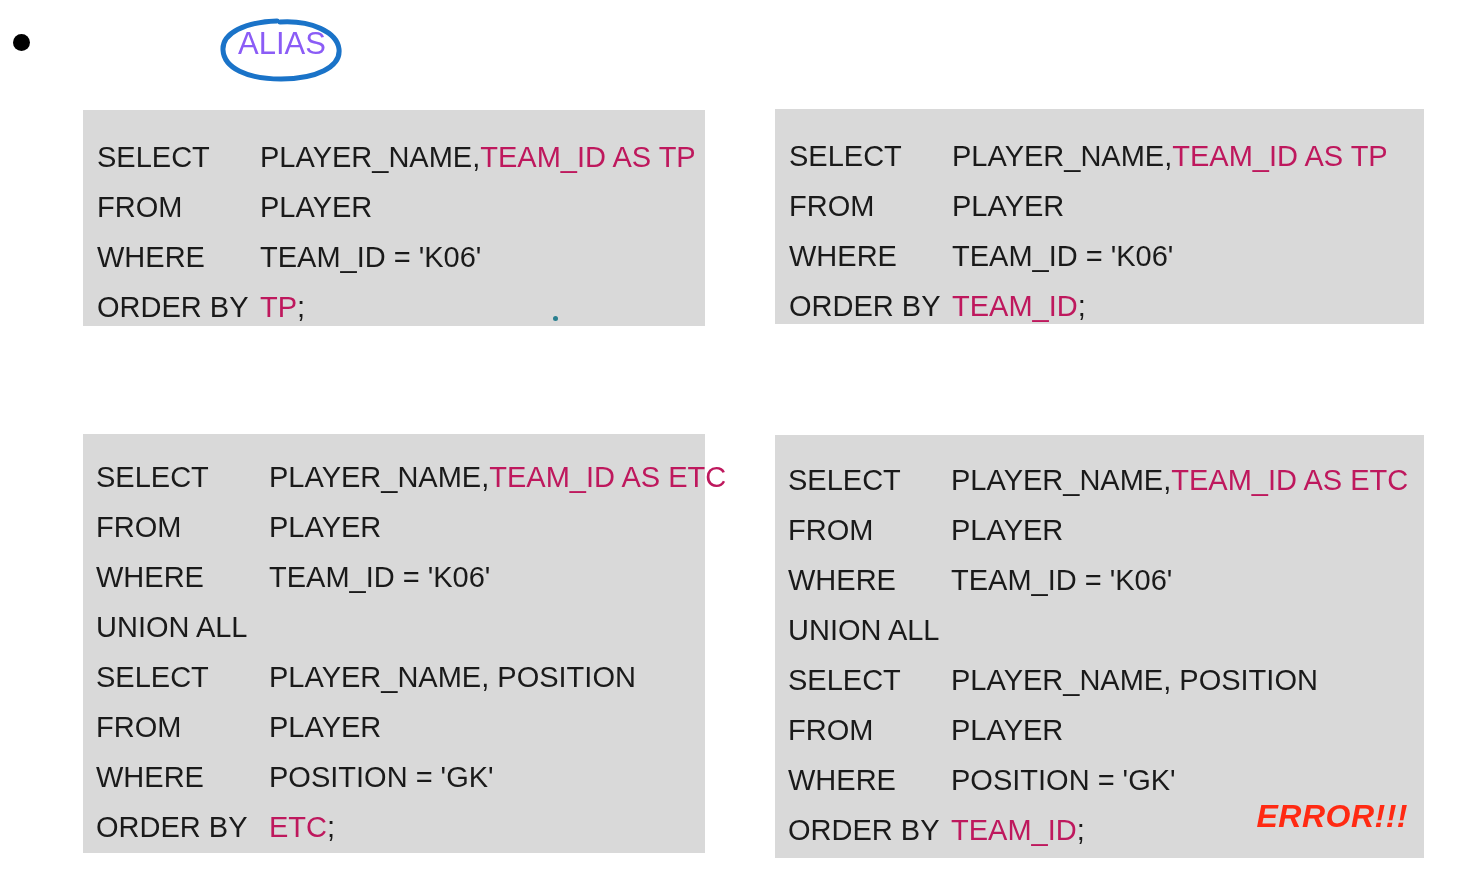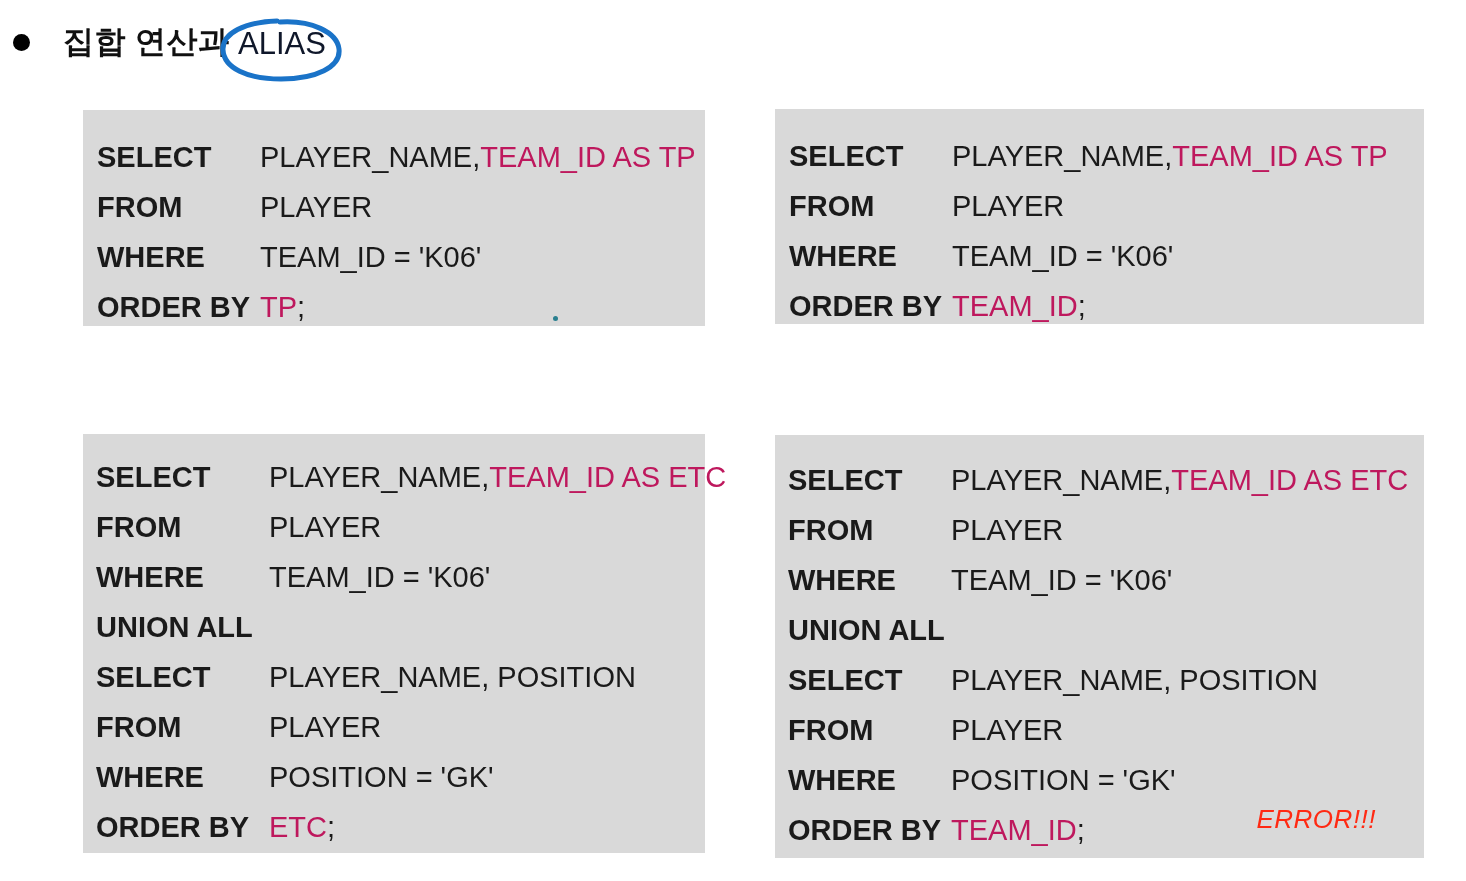--- a/index.html
+++ b/index.html
@@ -42,21 +42,21 @@
     letter-spacing: 0.5px;
     white-space: nowrap;
     line-height: 42px;
   }
   #title-highlight-word {
     position: absolute;
     left: 238px;
     top: 11px;
     font-size: 31px;
     font-weight: normal;
-    color: #0f172a;
+    color: #8b5cf6;
     white-space: nowrap;
     line-height: 42px;
   }
   #alias-ellipse {
     position: absolute;
     left: 219px;
     top: 6px;
     width: 124px;
     height: 64px;
     pointer-events: none;
@@ -84,21 +84,20 @@
     display: flex;
     align-items: baseline;
     white-space: nowrap;
     color: #1a1a1a;
     font-family: "Liberation Sans", sans-serif;
     font-weight: normal;
   }
   .kw {
     display: inline-block;
     flex: 0 0 auto;
-    font-weight: bold;
   }
   .val {
     display: inline-block;
     flex: 0 0 auto;
   }
   .red { color: #be185d; }
   .blk { color: #1a1a1a; }
 
   
   #code-block-tl .code-lines { padding: 22px 0 0 14px; }
@@ -115,24 +114,24 @@
   #code-block-bl .code-line { font-size: 29px; height: 50px; line-height: 50px; }
   #code-block-bl .kw { width: 173px; }
 
   
   #code-block-br .code-lines { padding: 20px 0 0 13px; }
   #code-block-br .code-line { font-size: 29px; height: 50px; line-height: 50px; }
   #code-block-br .kw { width: 163px; }
 
   .error-tag {
     position: absolute;
-    right: 48px;
+    right: 16px;
     bottom: 23px;
-    font-size: 26px;
-    font-weight: normal;
+    font-size: 32px;
+    font-weight: bold;
     font-style: italic;
     color: #ff2a13;
     letter-spacing: 0.5px;
     white-space: nowrap;
   }
 
   #stray-dot {
     position: absolute;
     left: 553px;
     top: 316px;
@@ -140,21 +139,20 @@
     height: 5px;
     border-radius: 50%;
     background: #2a7f8f;
   }
 </style>
 </head>
 <body>
 
 <div id="title-row">
   <span id="title-bullet"></span>
-  <span id="title-text">집합 연산과</span>
   <span id="title-highlight-word">ALIAS</span>
   <svg id="alias-ellipse" viewBox="0 0 124 64" xmlns="http://www.w3.org/2000/svg">
     <path d="M61 4 C 92 2, 118 14, 120 31 C 122 49, 97 61, 62 61 C 28 61, 5 50, 4 32 C 3 15, 26 4, 58 3" fill="none" stroke="#1a73c8" stroke-width="5" stroke-linecap="round"></path>
   </svg>
 </div>
 
 <div class="code-block" id="code-block-tl">
   <div class="code-lines">
     <div class="code-line">
       <span class="kw blk">SELECT</span>

